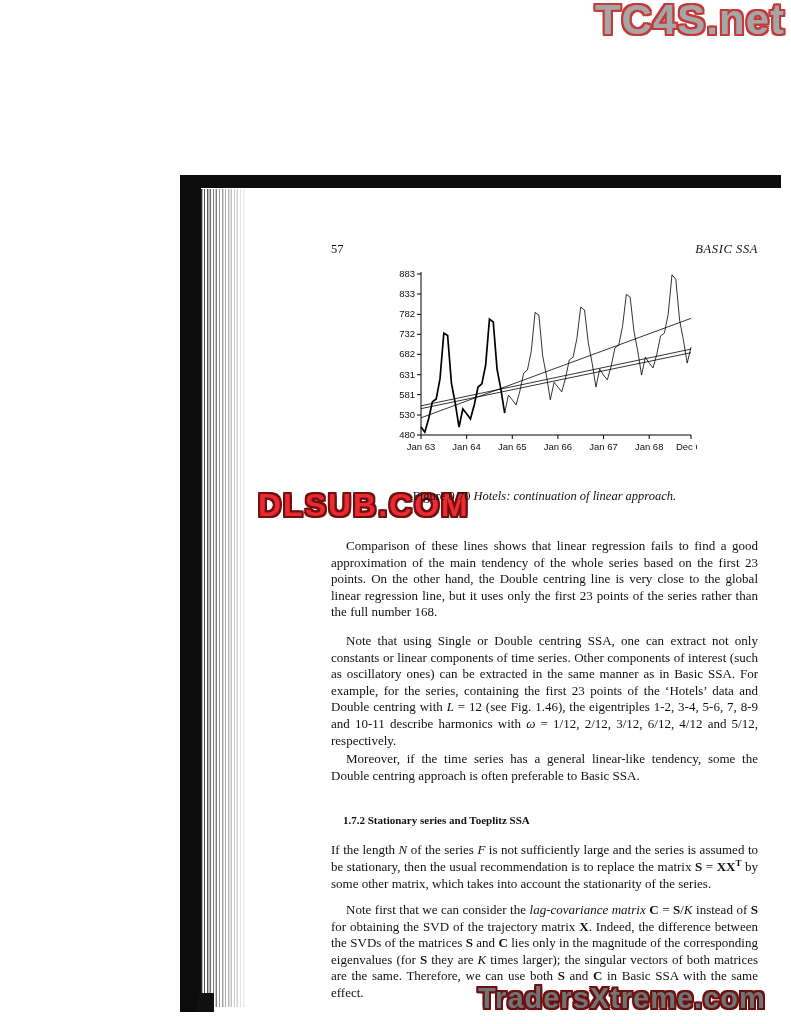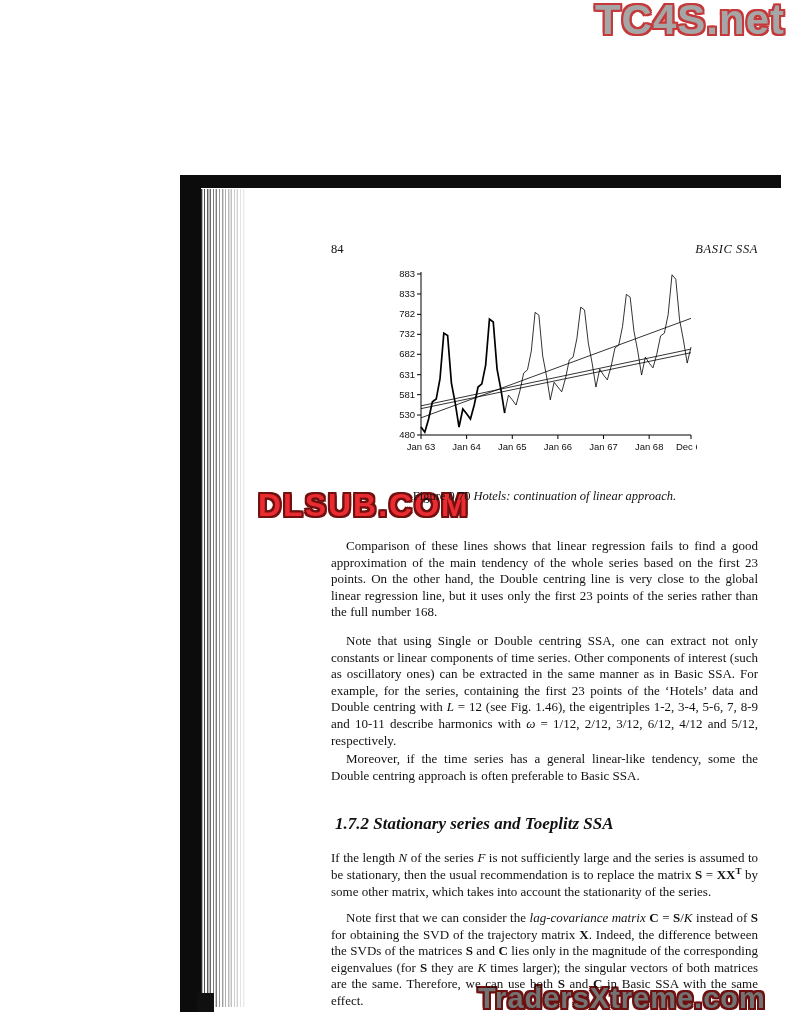--- a/index.html
+++ b/index.html
@@ -45,39 +45,39 @@
   .chart-wrap{margin:12px 0 0 56px;width:310px;height:192px;}
   svg{font-family:"Liberation Sans","DejaVu Sans",sans-serif;}
   .caption{text-align:center;font-size:12.5px;margin-top:28px;}
   .caption .cap-text{font-style:italic;}
   .para{font-size:13px;line-height:16.6px;text-align:justify;margin:0;}
   .indent{text-indent:15px;}
   .p1{margin-top:34px;}
   .p2{margin-top:12px;}
   .p3{margin-top:2px;}
   .p5{margin-top:10px;}
-  .section-heading{font-size:17px;font-style:italic;font-weight:bold;margin:30px 0 16px 4px;}
+  .section-heading{font-size:11px;font-weight:bold;margin:30px 0 16px 12px;}
   sup{font-size:9px;line-height:0;}
 </style>
 </head>
 <body>
 
 <div class="scan-topbar"></div>
 <div class="scan-leftbar"></div>
 <div class="scan-streaks"></div>
 <div class="scan-foot"></div>
 
 <div class="wm wm-top">TC4S.net</div>
 <div class="wm wm-mid">DLSUB.COM</div>
 <div class="wm wm-bottom">TradersXtreme.com</div>
 
 <div class="content">
 
   <div class="pagehead">
-    <span>84</span>
+    <span>57</span>
     <span class="running">BASIC SSA</span>
   </div>
 
   <div class="chart-wrap">
     <svg id="chart-svg" width="310" height="192">
         <line x1="34" y1="3" x2="34" y2="166" stroke="#000" stroke-width="1"></line>
         <line x1="34" y1="166" x2="304" y2="166" stroke="#000" stroke-width="1"></line>
         <line x1="30" y1="5" x2="34" y2="5" stroke="#000" stroke-width="1"></line>
         <text x="28" y="8" text-anchor="end" font-size="9.5" fill="#111">883</text>
         <line x1="30" y1="24.975186104218352" x2="34" y2="24.975186104218352" stroke="#000" stroke-width="1"></line>

